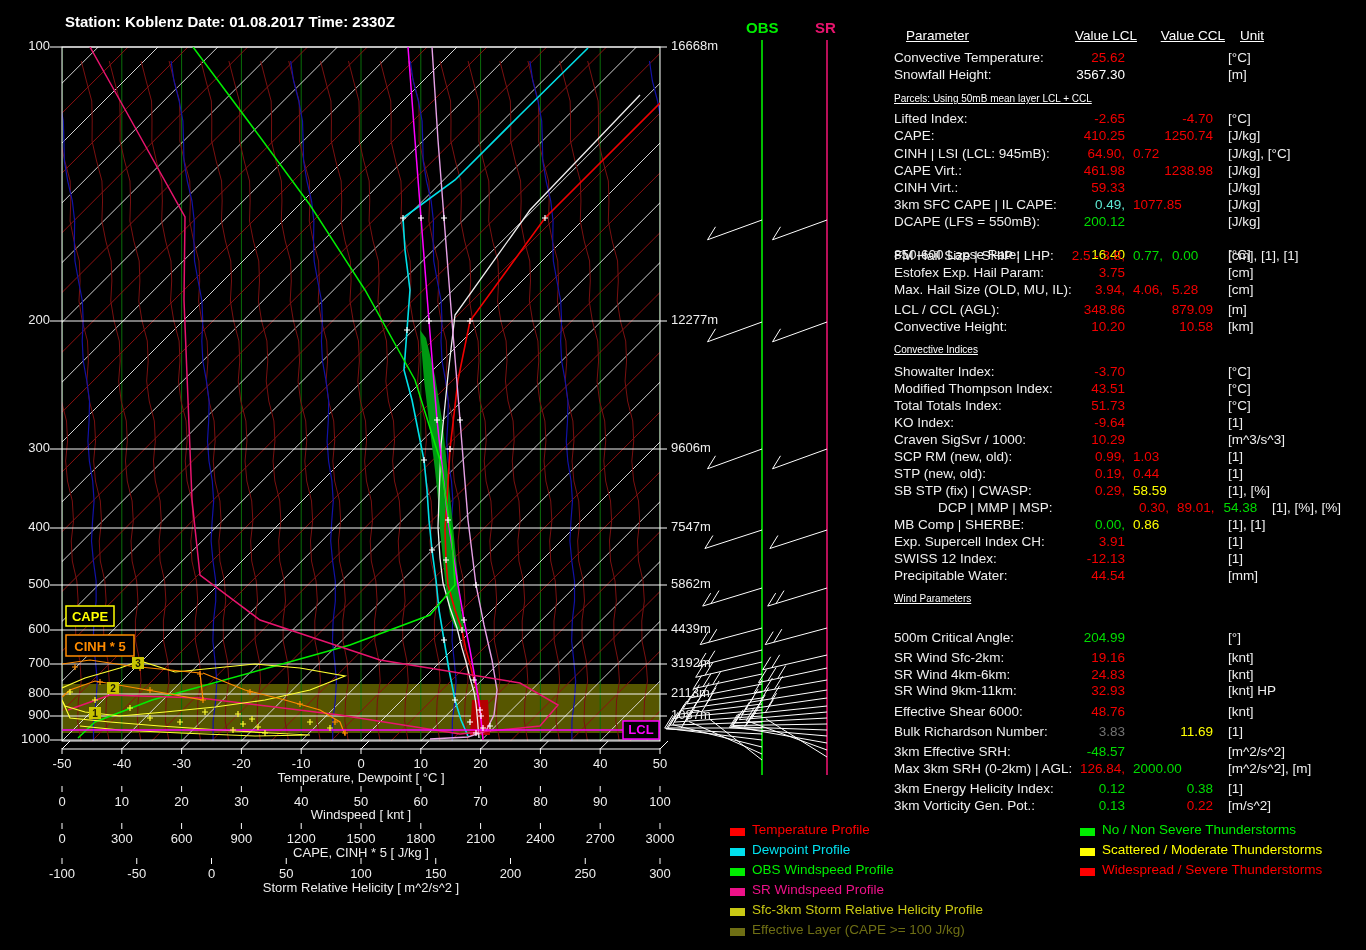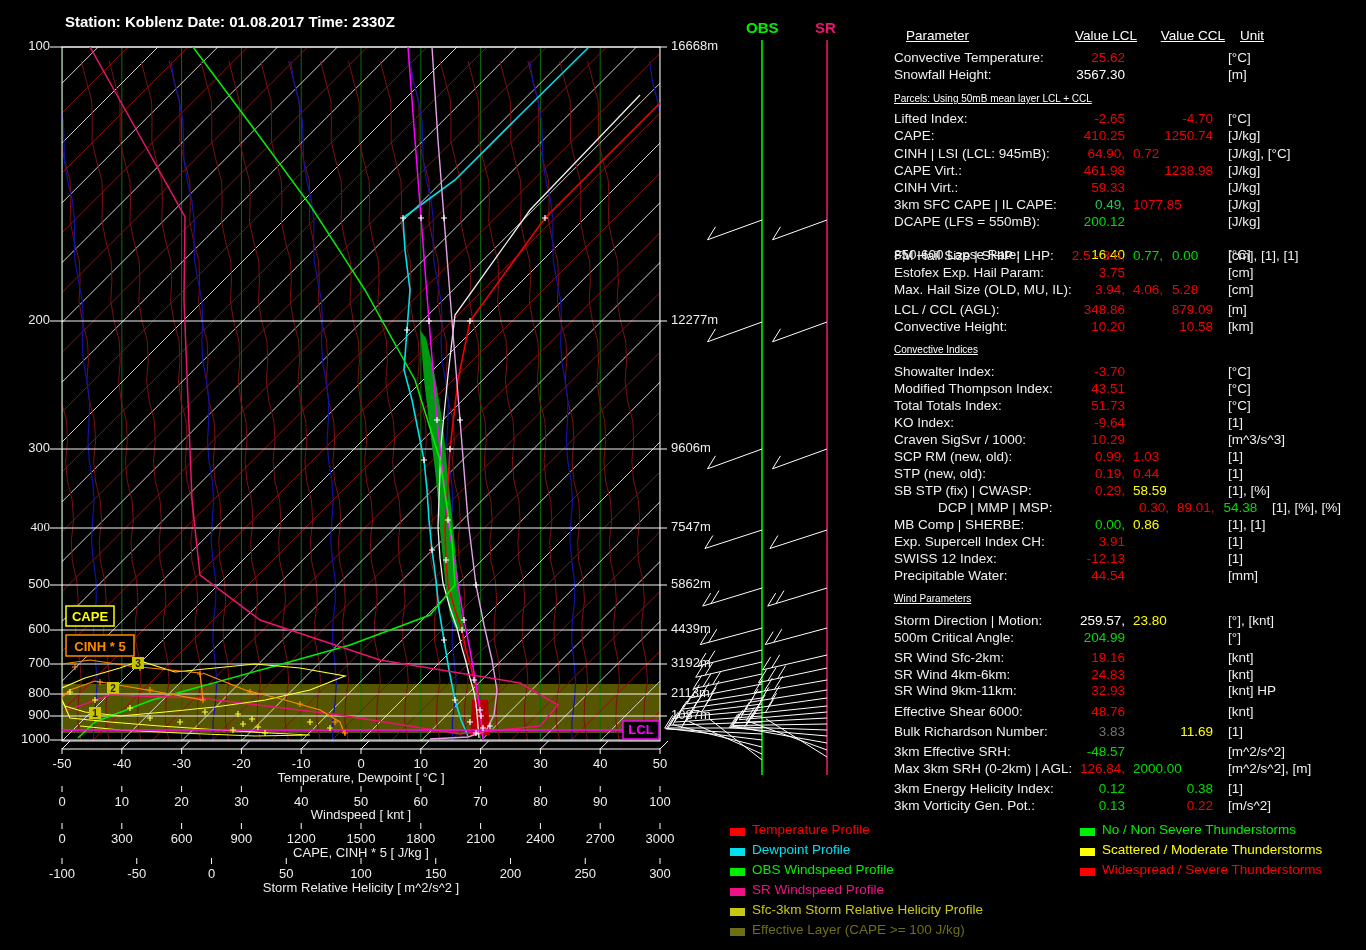--- a/index.html
+++ b/index.html
@@ -482,21 +482,21 @@
           <line x1="746.2" y1="720.6" x2="754.2" y2="707.6" stroke="#fff" stroke-width="1"></line>
         </g>
         <g>
           <line x1="827" y1="757" x2="765.9" y2="718.8" stroke="#fff" stroke-width="1"></line>
         </g>
       </svg></div>
   <div id="axisbox">
       <div class="abs plabel" style="left: 8px; top: 38px;">100</div>
       <div class="abs plabel" style="left: 8px; top: 312px;">200</div>
       <div class="abs plabel" style="left: 8px; top: 440px;">300</div>
-      <div class="abs plabel" style="left: 8px; top: 519px; font-family: Liberation Serif, serif;">400</div>
+      <div class="abs plabel" style="left: 8px; top: 519px;">400</div>
       <div class="abs plabel" style="left: 8px; top: 576px;">500</div>
       <div class="abs plabel" style="left: 8px; top: 621px;">600</div>
       <div class="abs plabel" style="left: 8px; top: 655px;">700</div>
       <div class="abs plabel" style="left: 8px; top: 685px;">800</div>
       <div class="abs plabel" style="left: 8px; top: 707px;">900</div>
       <div class="abs plabel" style="left: 8px; top: 731px;">1000</div>
       <div class="abs alabel" style="left: 671px; top: 38px;">16668m</div>
       <div class="abs alabel" style="left: 671px; top: 312px;">12277m</div>
       <div class="abs alabel" style="left: 671px; top: 440px;">9606m</div>
       <div class="abs alabel" style="left: 671px; top: 519px;">7547m</div>
@@ -596,21 +596,21 @@
         <span class="tccl" style="color: rgb(242, 0, 0);">1238.98</span>
         <span class="tunit">[J/kg]</span>
       </div>
       <div class="trow" style="top: 180px;">
         <span class="tlab">CINH Virt.:</span>
         <span class="tv1" style="color: rgb(242, 0, 0);">59.33</span>
         <span class="tunit">[J/kg]</span>
       </div>
       <div class="trow" style="top: 197px;">
         <span class="tlab">3km SFC CAPE | IL CAPE:</span>
-        <span class="tv1" style="color: #22c55e;">0.49,</span>
+        <span class="tv1" style="color: #5eead4;">0.49,</span>
         <span class="tflow">
           <span class="" style="color: rgb(242, 0, 0);">1077.85</span>
         </span>
         <span class="tunit">[J/kg]</span>
       </div>
       <div class="trow" style="top: 214px;">
         <span class="tlab">DCAPE (LFS = 550mB):</span>
         <span class="tv1" style="color: rgb(0, 220, 0);">200.12</span>
         <span class="tunit">[J/kg]</span>
       </div>
@@ -730,28 +730,20 @@
         <span class="tlab">SWISS 12 Index:</span>
         <span class="tv1" style="color: rgb(242, 0, 0);">-12.13</span>
         <span class="tunit">[1]</span>
       </div>
       <div class="trow" style="top: 568px;">
         <span class="tlab">Precipitable Water:</span>
         <span class="tv1" style="color: rgb(242, 0, 0);">44.54</span>
         <span class="tunit">[mm]</span>
       </div>
       <div class="sechdr" style="top: 593px;">Wind Parameters</div>
-      <div class="trow" style="top: 613px;">
-        <span class="tlab">Storm Direction | Motion:</span>
-        <span class="tv1" style="color: rgb(255, 255, 255);">259.57,</span>
-        <span class="tflow">
-          <span class="" style="color: rgb(255, 255, 0);">23.80</span>
-        </span>
-        <span class="tunit">[°], [knt]</span>
-      </div>
       <div class="trow" style="top: 630px;">
         <span class="tlab">500m Critical Angle:</span>
         <span class="tv1" style="color: rgb(0, 220, 0);">204.99</span>
         <span class="tunit">[°]</span>
       </div>
       <div class="trow" style="top: 650px;">
         <span class="tlab">SR Wind Sfc-2km:</span>
         <span class="tv1" style="color: rgb(242, 0, 0);">19.16</span>
         <span class="tunit">[knt]</span>
       </div>

